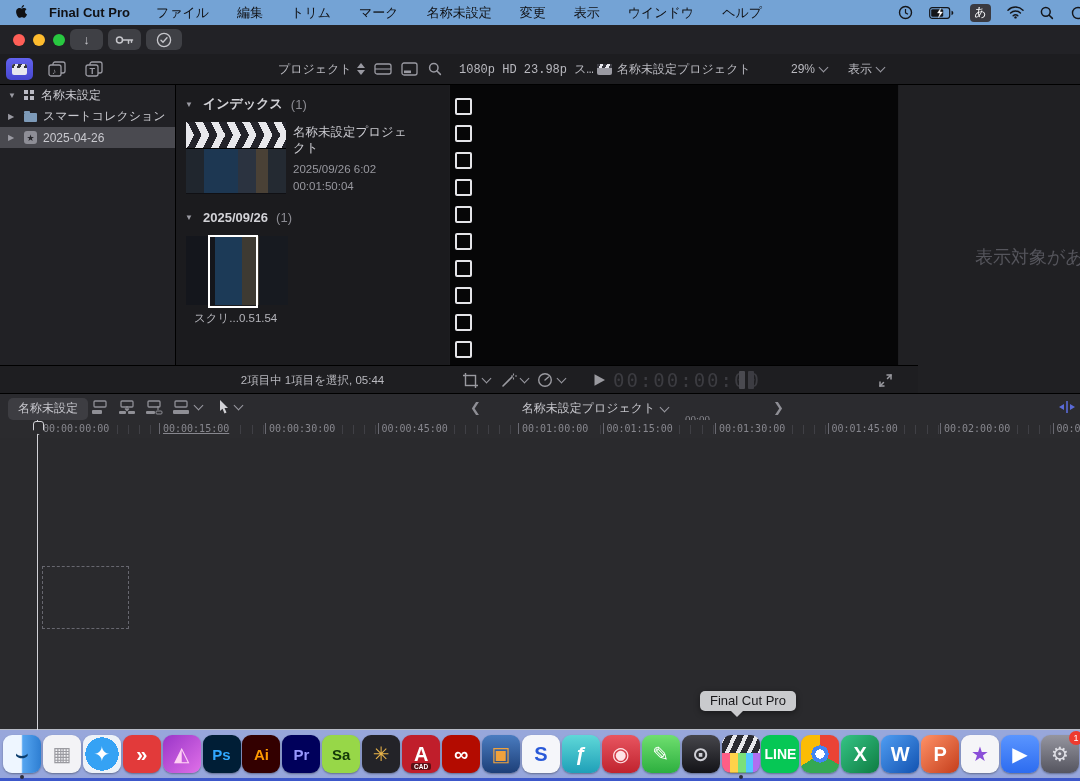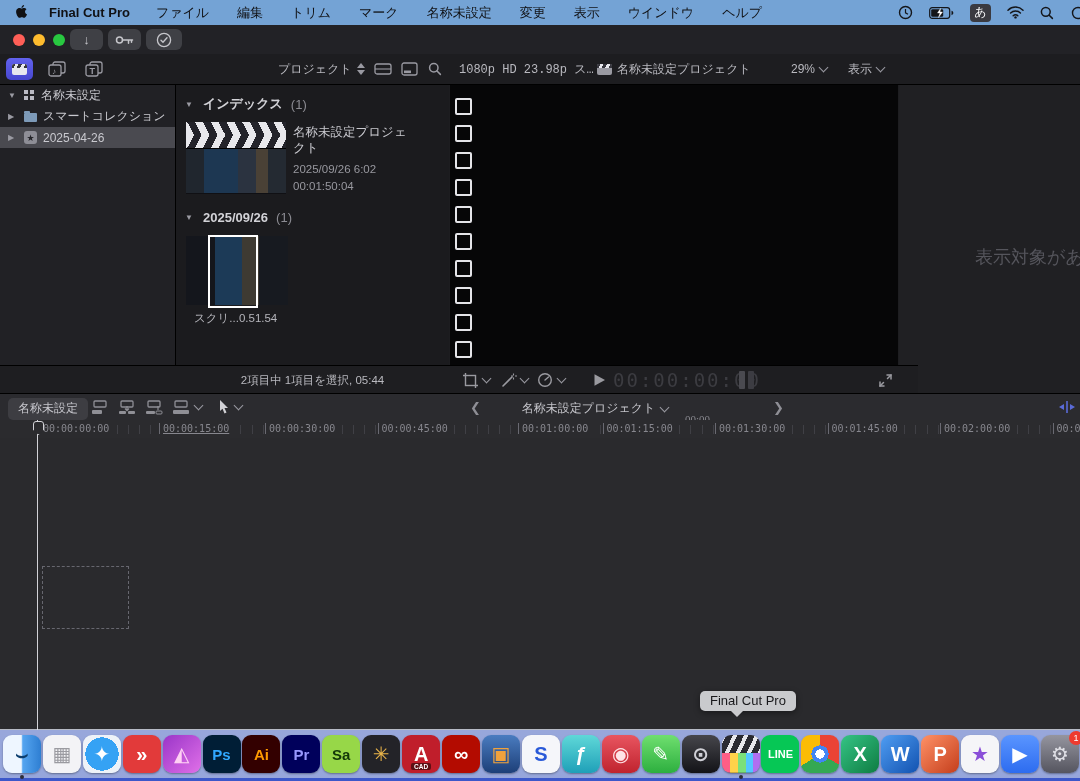--- a/index.html
+++ b/index.html
@@ -528,21 +528,21 @@
         <div class="dock-icon" style="background: linear-gradient(rgb(70, 70, 76), rgb(19, 19, 23));">
           <span style="color: rgb(207, 207, 214); font-size: 20px;">⊙</span>
         </div>
       </div>
       <div class="dock-slot">
         <div class="dock-icon di-fcp"></div>
         <span class="run-dot"></span>
       </div>
       <div class="dock-slot">
         <div class="dock-icon" style="background: rgb(6, 199, 85);">
-          <span style="color: rgb(255, 255, 255); font-size: 11px;">LINE</span>
+          <span style="color: rgb(255, 255, 255); font-size: 14px;">LINE</span>
         </div>
       </div>
       <div class="dock-slot">
         <div class="dock-icon di-chrome"></div>
       </div>
       <div class="dock-slot">
         <div class="dock-icon" style="background: linear-gradient(135deg, rgb(53, 196, 133), rgb(15, 124, 66));">
           <span style="color: rgb(255, 255, 255); font-size: 20px;">X</span>
         </div>
       </div>

